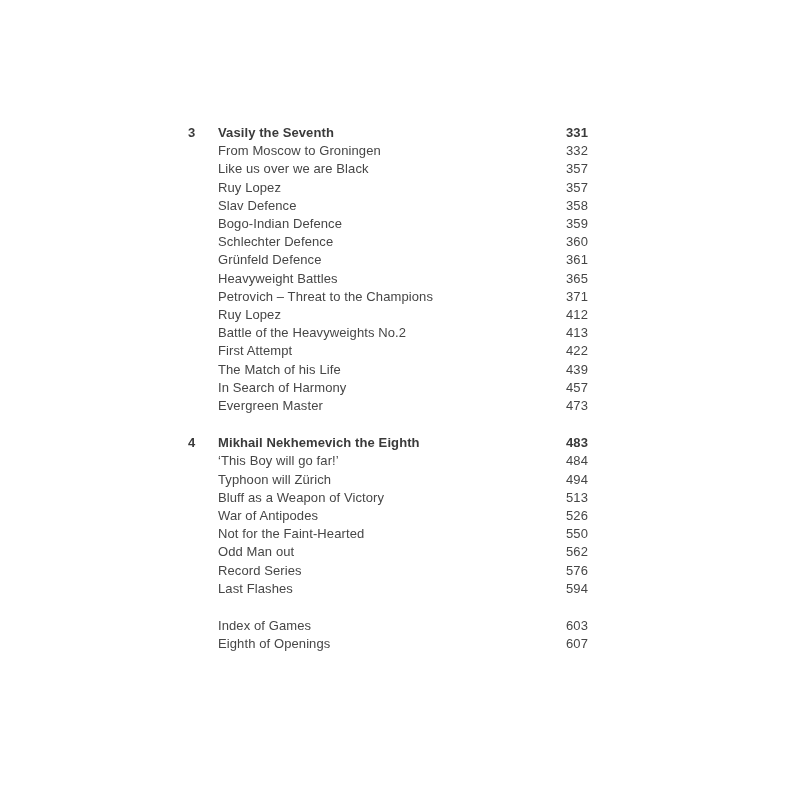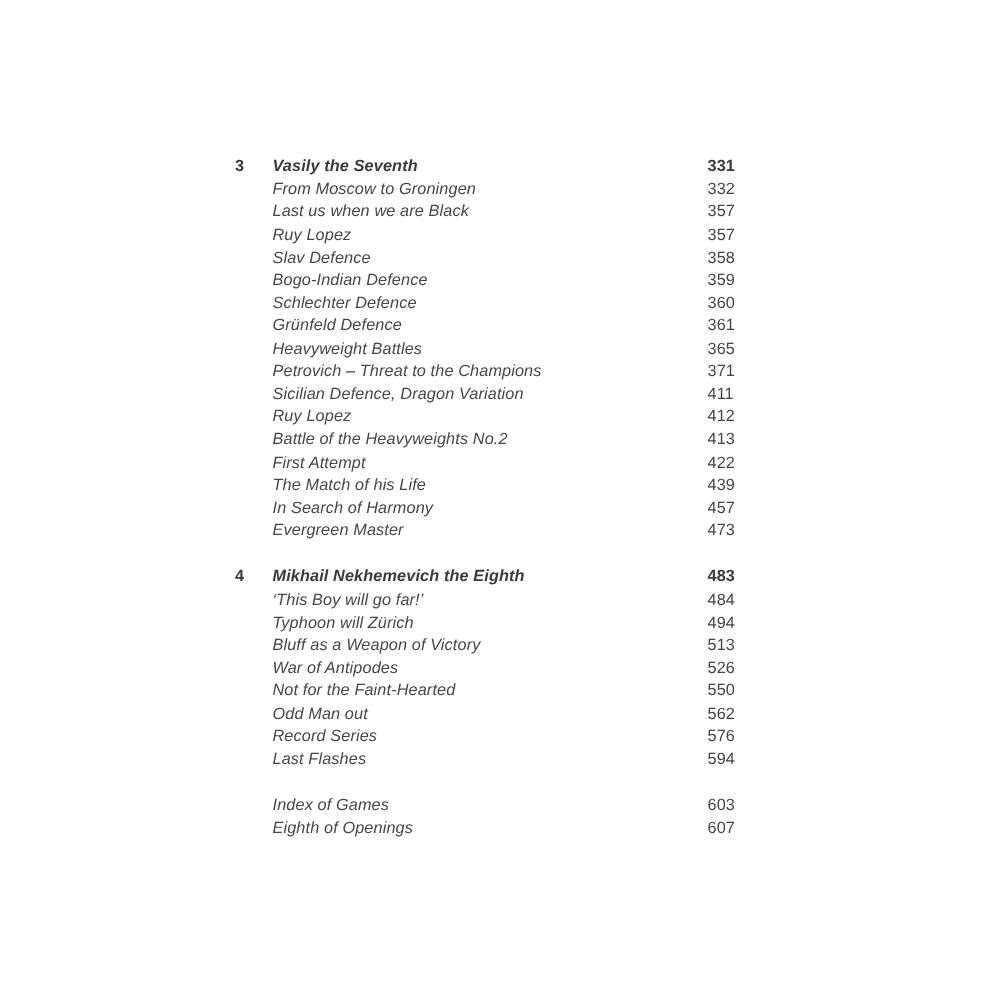--- a/index.html
+++ b/index.html
@@ -32,21 +32,21 @@
   }
   .toc-section { margin: 0; }
   .toc-section + .toc-section { margin-top: 19px; }
   .back-matter { margin-top: 21px; }
   .toc-row { display: flex; }
   .col-num {
     width: 30px;
     flex: 0 0 30px;
     font-weight: bold;
   }
-  .col-title { flex: 1 1 auto; font-style: italic; }
+  .col-title { flex: 1 1 auto; }
   .col-page {
     flex: 0 0 46px;
   }
   .row-bold {
     font-weight: bold;
     color: #3a3a3a;
   }
 </style>
 </head>
 <body>
@@ -59,21 +59,21 @@
           <span class="col-title">Vasily the Seventh</span>
           <span class="col-page">331</span>
         </div>
         <div class="toc-row">
           <span class="col-num"></span>
           <span class="col-title">From Moscow to Groningen</span>
           <span class="col-page">332</span>
         </div>
         <div class="toc-row">
           <span class="col-num"></span>
-          <span class="col-title">Last us when we are Black</span>
+          <span class="col-title">Like us over we are Black</span>
           <span class="col-page">357</span>
         </div>
         <div class="toc-row">
           <span class="col-num"></span>
           <span class="col-title">Ruy Lopez</span>
           <span class="col-page">357</span>
         </div>
         <div class="toc-row">
           <span class="col-num"></span>
           <span class="col-title">Slav Defence</span>
@@ -96,25 +96,20 @@
         </div>
         <div class="toc-row">
           <span class="col-num"></span>
           <span class="col-title">Heavyweight Battles</span>
           <span class="col-page">365</span>
         </div>
         <div class="toc-row">
           <span class="col-num"></span>
           <span class="col-title">Petrovich – Threat to the Champions</span>
           <span class="col-page">371</span>
-        </div>
-        <div class="toc-row">
-          <span class="col-num"></span>
-          <span class="col-title">Sicilian Defence, Dragon Variation</span>
-          <span class="col-page">411</span>
         </div>
         <div class="toc-row">
           <span class="col-num"></span>
           <span class="col-title">Ruy Lopez</span>
           <span class="col-page">412</span>
         </div>
         <div class="toc-row">
           <span class="col-num"></span>
           <span class="col-title">Battle of the Heavyweights No.2</span>
           <span class="col-page">413</span>

